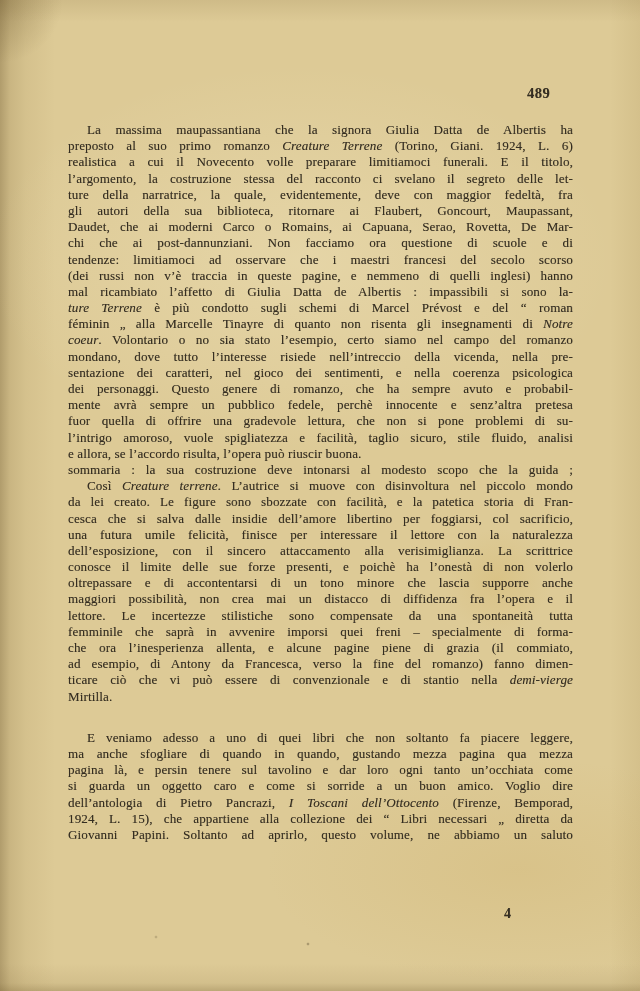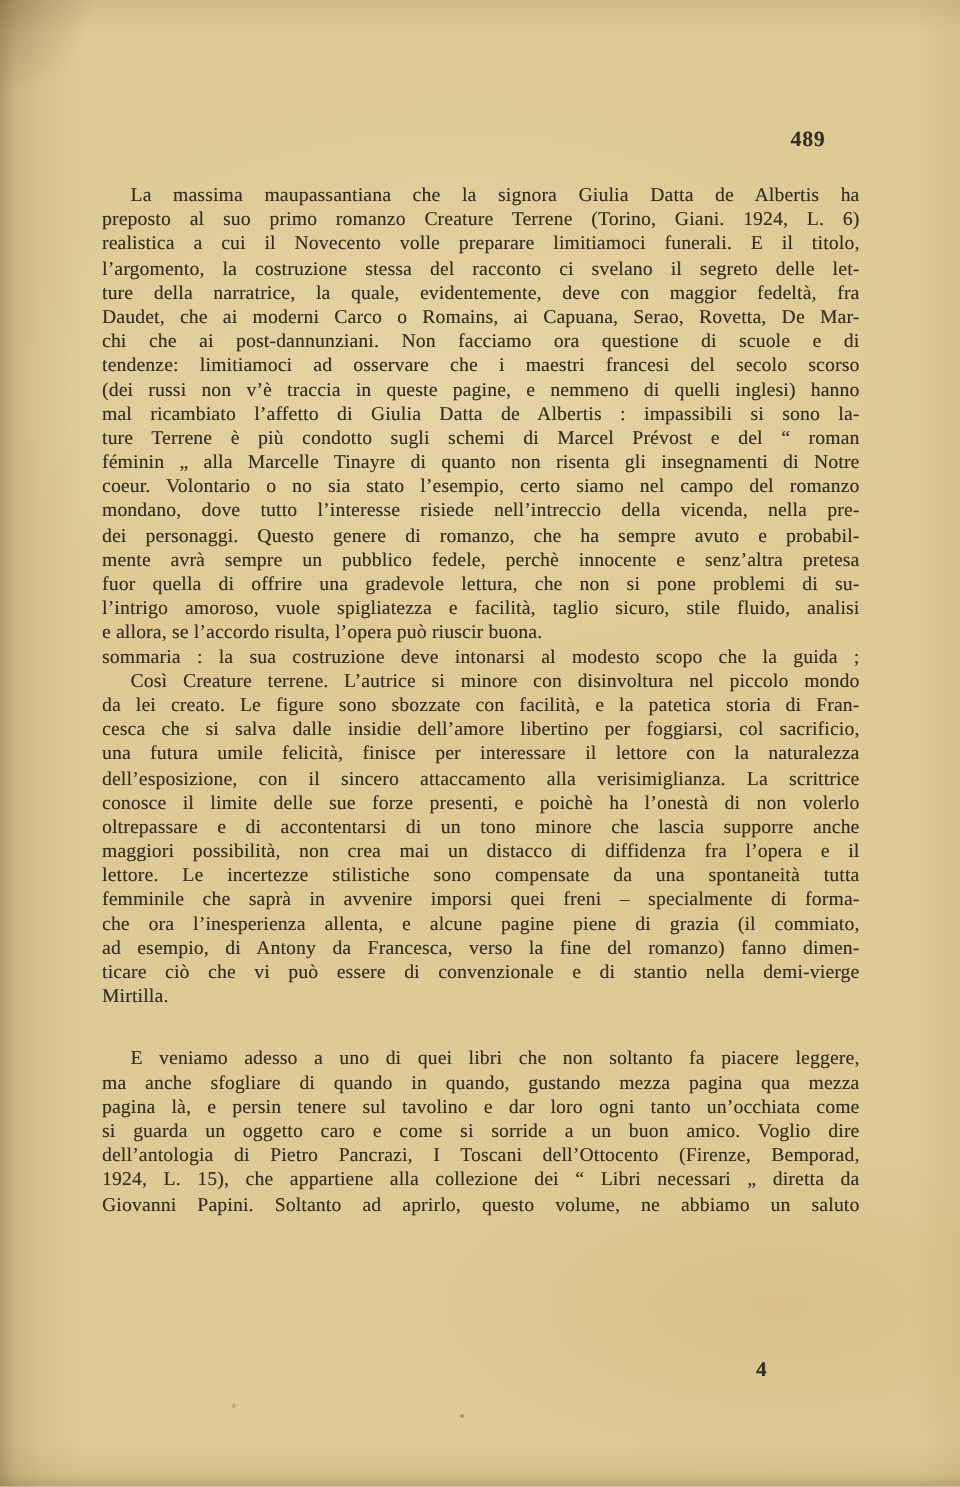--- a/index.html
+++ b/index.html
@@ -43,53 +43,55 @@
     line-height: 16.2px;
     height: 16.2px;
     letter-spacing: 0.15px;
     text-align: justify;
     text-align-last: justify;
     text-shadow: 0.3px 0.3px 0.4px rgba(40,33,22,0.35);
   }
   .line.flush { text-align-last: left; }
   .line.indent { text-indent: 19px; }
   .para.gap { margin-top: 25px; }
-  .italic { }
+  .italic { font-style: italic; }
 </style>
 </head>
 <body>
 
 <div class="page" style="--paper: #ddca96; --ink: #342d21;">
   <div class="page-number-top">489</div>
 
   <div class="text-block">
       <div class="para">
         <div class="line indent"><span>La massima maupassantiana che la signora Giulia Datta de Albertis ha</span></div>
         <div class="line"><span>preposto al suo primo romanzo </span><span class="italic">Creature Terrene</span><span> (Torino, Giani. 1924, L. 6)</span></div>
         <div class="line"><span>realistica a cui il Novecento volle preparare limitiamoci funerali. E il titolo,</span></div>
         <div class="line"><span>l’argomento, la costruzione stessa del racconto ci svelano il segreto delle let-</span></div>
         <div class="line"><span>ture della narratrice, la quale, evidentemente, deve con maggior fedeltà, fra</span></div>
+        <div class="line"><span>gli autori della sua biblioteca, ritornare ai Flaubert, Goncourt, Maupassant,</span></div>
         <div class="line"><span>Daudet, che ai moderni Carco o Romains, ai Capuana, Serao, Rovetta, De Mar-</span></div>
         <div class="line"><span>chi che ai post-dannunziani. Non facciamo ora questione di scuole e di</span></div>
         <div class="line"><span>tendenze: limitiamoci ad osservare che i maestri francesi del secolo scorso</span></div>
         <div class="line"><span>(dei russi non v’è traccia in queste pagine, e nemmeno di quelli inglesi) hanno</span></div>
         <div class="line"><span>mal ricambiato l’affetto di Giulia Datta de Albertis : impassibili si sono la-</span></div>
         <div class="line"><span class="italic">ture Terrene</span><span> è più condotto sugli schemi di Marcel Prévost e del “ roman</span></div>
         <div class="line"><span>féminin „ alla Marcelle Tinayre di quanto non risenta gli insegnamenti di </span><span class="italic">Notre</span></div>
         <div class="line"><span class="italic">coeur</span><span>. Volontario o no sia stato l’esempio, certo siamo nel campo del romanzo</span></div>
         <div class="line"><span>mondano, dove tutto l’interesse risiede nell’intreccio della vicenda, nella pre-</span></div>
+        <div class="line"><span>sentazione dei caratteri, nel gioco dei sentimenti, e nella coerenza psicologica</span></div>
         <div class="line"><span>dei personaggi. Questo genere di romanzo, che ha sempre avuto e probabil-</span></div>
         <div class="line"><span>mente avrà sempre un pubblico fedele, perchè innocente e senz’altra pretesa</span></div>
         <div class="line"><span>fuor quella di offrire una gradevole lettura, che non si pone problemi di su-</span></div>
         <div class="line"><span>l’intrigo amoroso, vuole spigliatezza e facilità, taglio sicuro, stile fluido, analisi</span></div>
         <div class="line flush"><span>e allora, se l’accordo risulta, l’opera può riuscir buona.</span></div>
         <div class="line"><span>sommaria : la sua costruzione deve intonarsi al modesto scopo che la guida ;</span></div>
       </div>
       <div class="para">
-        <div class="line indent"><span>Così </span><span class="italic">Creature terrene</span><span>. L’autrice si minore con disinvoltura nel piccolo mondo</span></div>
+        <div class="line indent"><span>Così </span><span class="italic">Creature terrene</span><span>. L’autrice si muove con disinvoltura nel piccolo mondo</span></div>
         <div class="line"><span>da lei creato. Le figure sono sbozzate con facilità, e la patetica storia di Fran-</span></div>
         <div class="line"><span>cesca che si salva dalle insidie dell’amore libertino per foggiarsi, col sacrificio,</span></div>
         <div class="line"><span>una futura umile felicità, finisce per interessare il lettore con la naturalezza</span></div>
         <div class="line"><span>dell’esposizione, con il sincero attaccamento alla verisimiglianza. La scrittrice</span></div>
         <div class="line"><span>conosce il limite delle sue forze presenti, e poichè ha l’onestà di non volerlo</span></div>
         <div class="line"><span>oltrepassare e di accontentarsi di un tono minore che lascia supporre anche</span></div>
         <div class="line"><span>maggiori possibilità, non crea mai un distacco di diffidenza fra l’opera e il</span></div>
         <div class="line"><span>lettore. Le incertezze stilistiche sono compensate da una spontaneità tutta</span></div>
         <div class="line"><span>femminile che saprà in avvenire imporsi quei freni – specialmente di forma-</span></div>
         <div class="line"><span>che ora l’inesperienza allenta, e alcune pagine piene di grazia (il commiato,</span></div>

